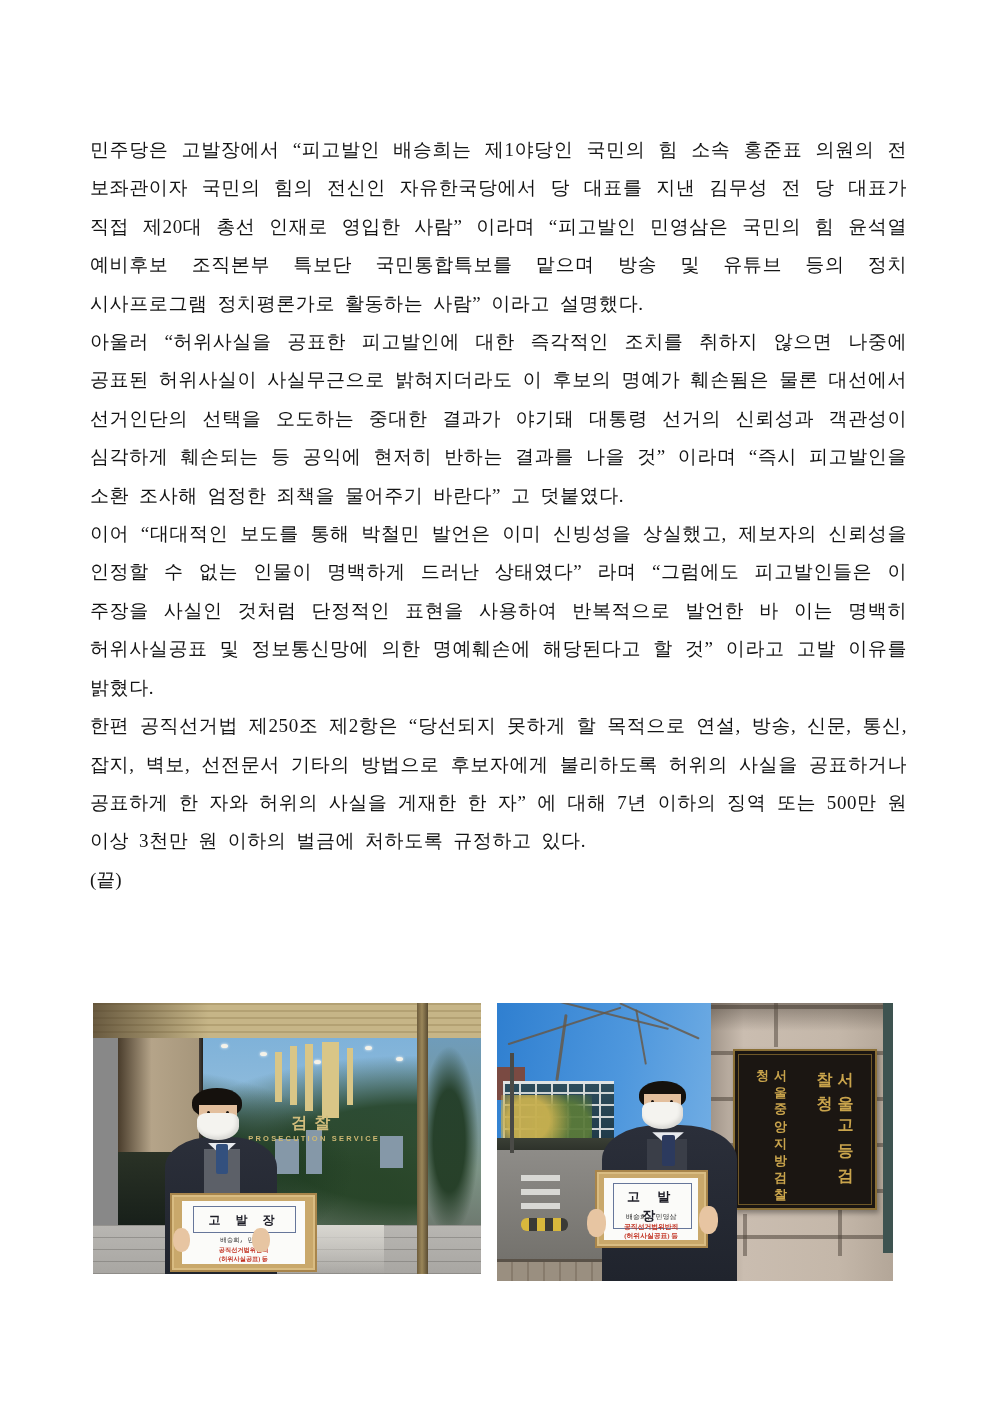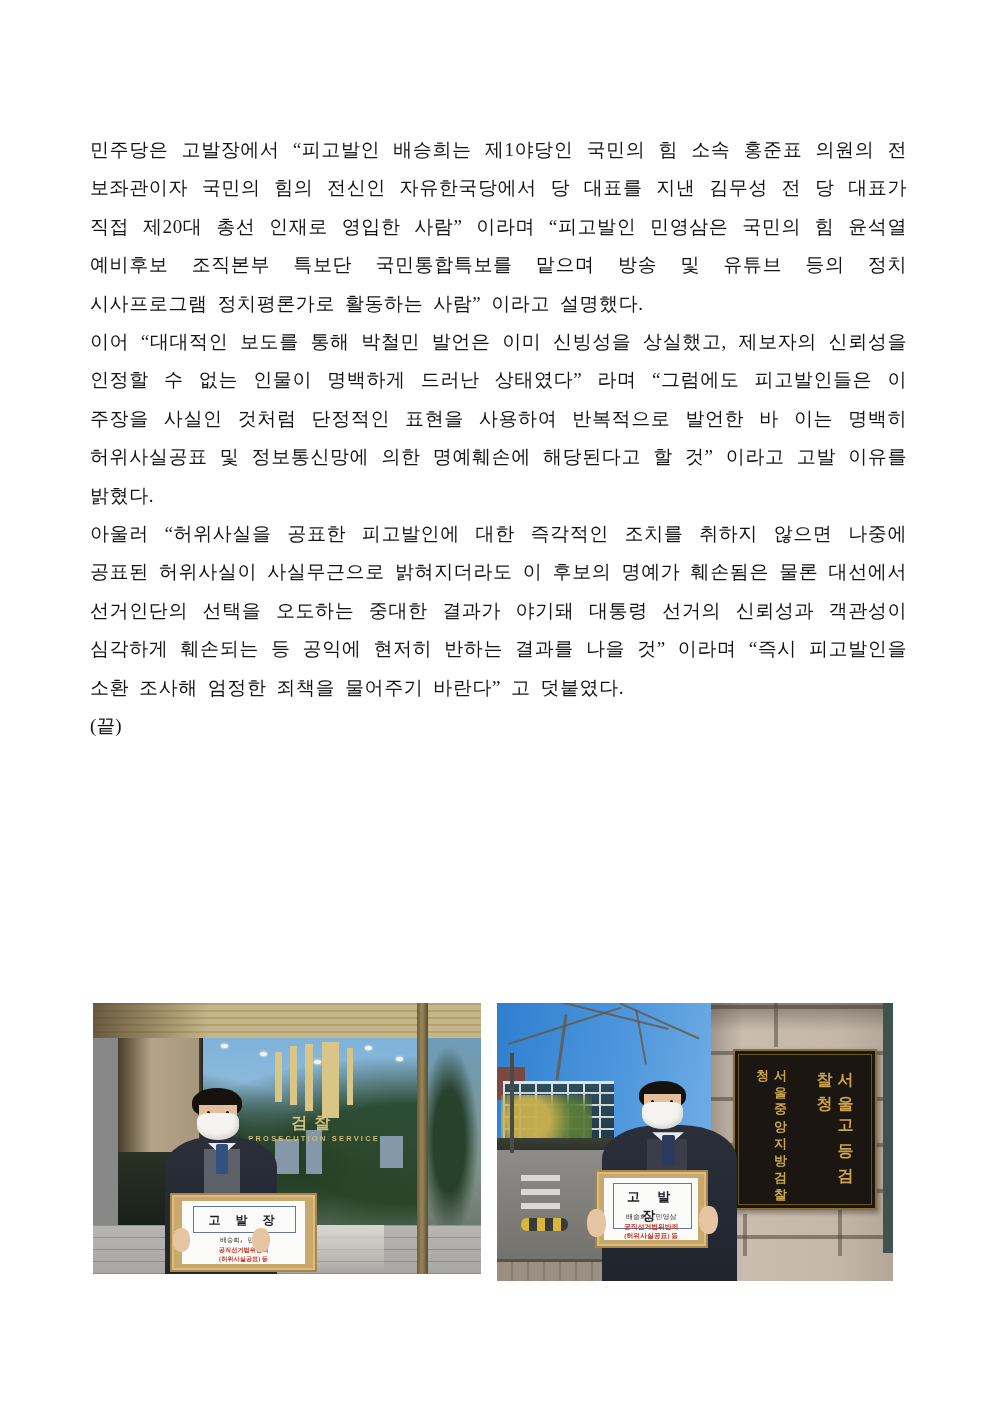--- a/index.html
+++ b/index.html
@@ -97,22 +97,23 @@
   .pcol-right{right:14%;font-size:16px;letter-spacing:8px;}
   .pcol-left{left:13%;font-size:13px;letter-spacing:4px;}
 </style>
 </head>
 <body>
 
 <div id="page">
 
   <div id="textblock">
     <p class="para">민주당은 고발장에서 “피고발인 배승희는 제1야당인 국민의 힘 소속 홍준표 의원의 전 보좌관이자 국민의 힘의 전신인 자유한국당에서 당 대표를 지낸 김무성 전 당 대표가 직접 제20대 총선 인재로 영입한 사람” 이라며 “피고발인 민영삼은 국민의 힘 윤석열 예비후보 조직본부 특보단 국민통합특보를 맡으며 방송 및 유튜브 등의 정치 시사프로그램 정치평론가로 활동하는 사람” 이라고 설명했다.</p>
+    <p class="para">아울러 “허위사실을 공표한 피고발인에 대한 즉각적인 조치를 취하지 않으면 나중에 공표된 허위사실이 사실무근으로 밝혀지더라도 이 후보의 명예가 훼손됨은 물론 대선에서 선거인단의 선택을 오도하는 중대한 결과가 야기돼 대통령 선거의 신뢰성과 객관성이 심각하게 훼손되는 등 공익에 현저히 반하는 결과를 나을 것” 이라며 “즉시 피고발인을 소환 조사해 엄정한 죄책을 물어주기 바란다” 고 덧붙였다.</p>
     <p class="para">이어 “대대적인 보도를 통해 박철민 발언은 이미 신빙성을 상실했고, 제보자의 신뢰성을 인정할 수 없는 인물이 명백하게 드러난 상태였다” 라며 “그럼에도 피고발인들은 이 주장을 사실인 것처럼 단정적인 표현을 사용하여 반복적으로 발언한 바 이는 명백히 허위사실공표 및 정보통신망에 의한 명예훼손에 해당된다고 할 것” 이라고 고발 이유를 밝혔다.</p>
-    <p class="para">아울러 “허위사실을 공표한 피고발인에 대한 즉각적인 조치를 취하지 않으면 나중에 공표된 허위사실이 사실무근으로 밝혀지더라도 이 후보의 명예가 훼손됨은 물론 대선에서 선거인단의 선택을 오도하는 중대한 결과가 야기돼 대통령 선거의 신뢰성과 객관성이 심각하게 훼손되는 등 공익에 현저히 반하는 결과를 나을 것” 이라며 “즉시 피고발인을 소환 조사해 엄정한 죄책을 물어주기 바란다” 고 덧붙였다.</p>
+    <p class="para">한편 공직선거법 제250조 제2항은 “당선되지 못하게 할 목적으로 연설, 방송, 신문, 통신, 잡지, 벽보, 선전문서 기타의 방법으로 후보자에게 불리하도록 허위의 사실을 공표하거나 공표하게 한 자와 허위의 사실을 게재한 한 자” 에 대해 7년 이하의 징역 또는 500만 원 이상 3천만 원 이하의 벌금에 처하도록 규정하고 있다.</p>
     <p class="endmark">(끝)</p>
   </div>
 
   <div class="photo" id="photoL">
     <div class="abs L-glass"></div>
     <div class="abs L-bldg" style="left:10%;top:46%;width:7%;height:16%;"></div>
     <div class="abs L-bldg" style="left:18%;top:50%;width:5%;height:12%;"></div>
     <div class="abs L-bldg" style="left:47%;top:50%;width:6%;height:13%;"></div>
     <div class="abs L-bldg" style="left:55%;top:47%;width:4%;height:16%;"></div>
     <div class="abs L-bldg" style="left:74%;top:49%;width:6%;height:12%;"></div>

